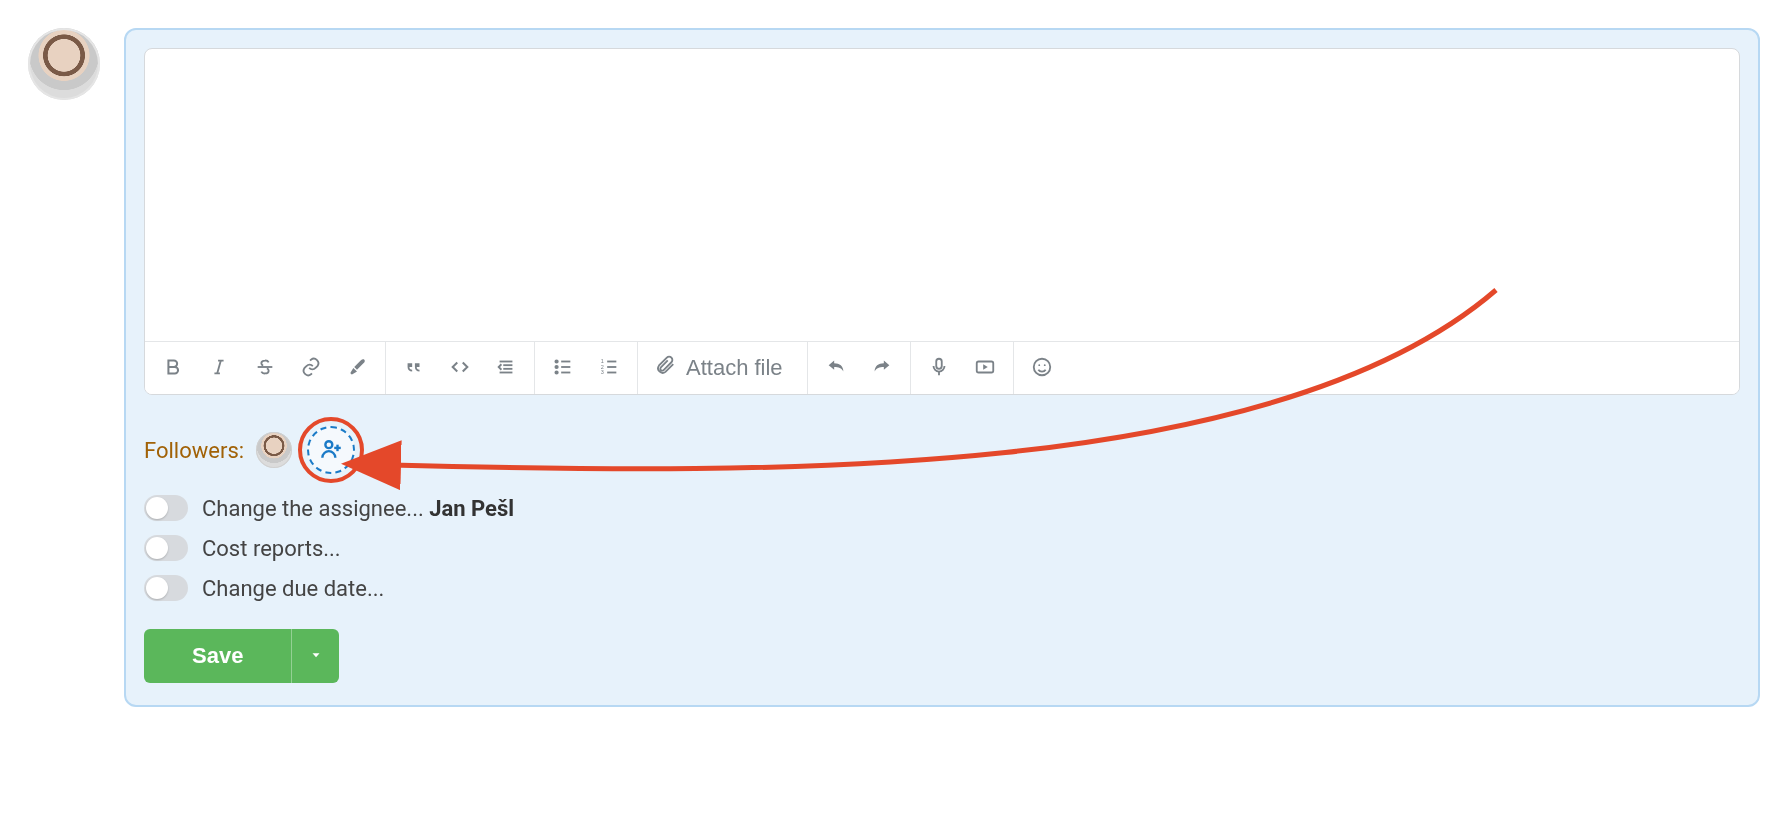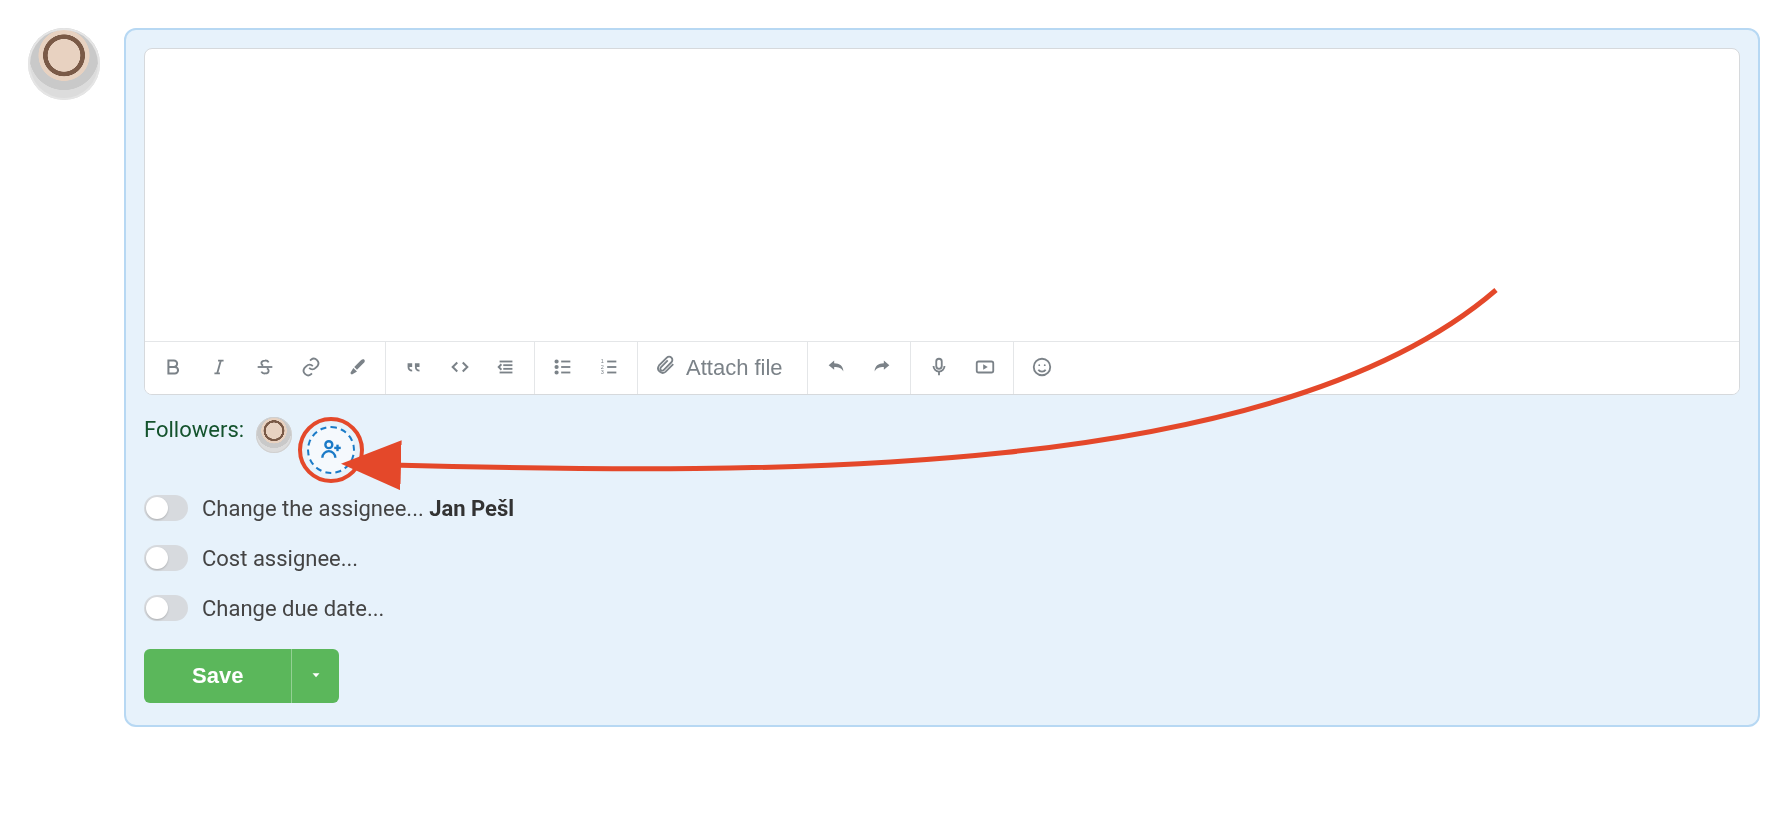--- a/index.html
+++ b/index.html
@@ -74,25 +74,25 @@
     height: 44px;
     color: #7b8288;
     font-size: 22px;
     border: none; background: transparent; cursor: pointer;
     border-radius: 4px;
   }
   .attach-btn svg { width: 22px; height: 22px; }
 
   .followers-row {
     display: flex;
-    align-items: flex-start;
+    align-items: center;
     gap: 12px;
     margin: 22px 0 12px 0;
     font-size: 22px;
-    color: #14532d;
+    color: #a16207;
   }
   .follower-avatar {
     width: 36px; height: 36px; border-radius: 50%;
     background: radial-gradient(circle at 50% 38%, #e8d2c1 0 28%, #7a5a47 29% 36%, #e8d2c1 37% 44%, #c9c9c9 45% 60%, #dcdcdc 61% 100%);
     box-shadow: inset 0 0 0 1px #d0d0d0;
   }
   .add-follower-highlight {
     width: 66px; height: 66px;
     border: 4px solid #e4482a;
     border-radius: 50%;
@@ -106,21 +106,21 @@
     background: #f5f9fd;
     display: flex; align-items: center; justify-content: center;
     color: #1a7ac7;
     cursor: pointer;
   }
   .add-follower svg { width: 26px; height: 26px; }
 
   .options {
     display: flex;
     flex-direction: column;
-    gap: 24px;
+    gap: 14px;
     margin-top: 10px;
     font-size: 22px;
     color: #444;
   }
   .opt-row { display: flex; align-items: center; gap: 14px; }
   .toggle {
     width: 44px; height: 26px;
     background: #d7dade;
     border-radius: 999px;
     position: relative;
@@ -342,21 +342,21 @@
 
     <div class="options">
       <div class="opt-row">
         <div class="toggle"></div>
         <div class="opt-label">
           <span>Change the assignee... </span><strong>Jan Pešl</strong>
         </div>
       </div>
       <div class="opt-row">
         <div class="toggle"></div>
-        <div class="opt-label">Cost assignee...</div>
+        <div class="opt-label">Cost reports...</div>
       </div>
       <div class="opt-row">
         <div class="toggle"></div>
         <div class="opt-label">Change due date...</div>
       </div>
     </div>
 
     <div class="button-row">
       <div class="btn-save-group">
         <button class="btn-save">Save</button>

